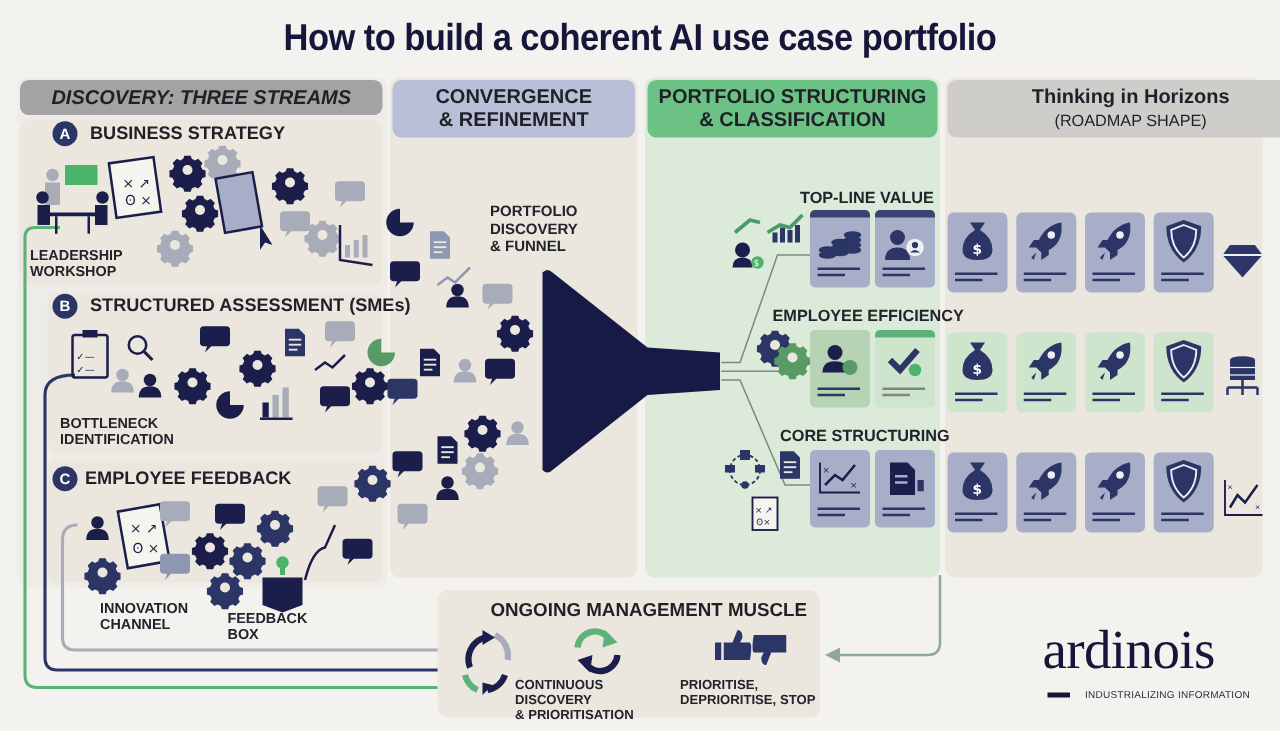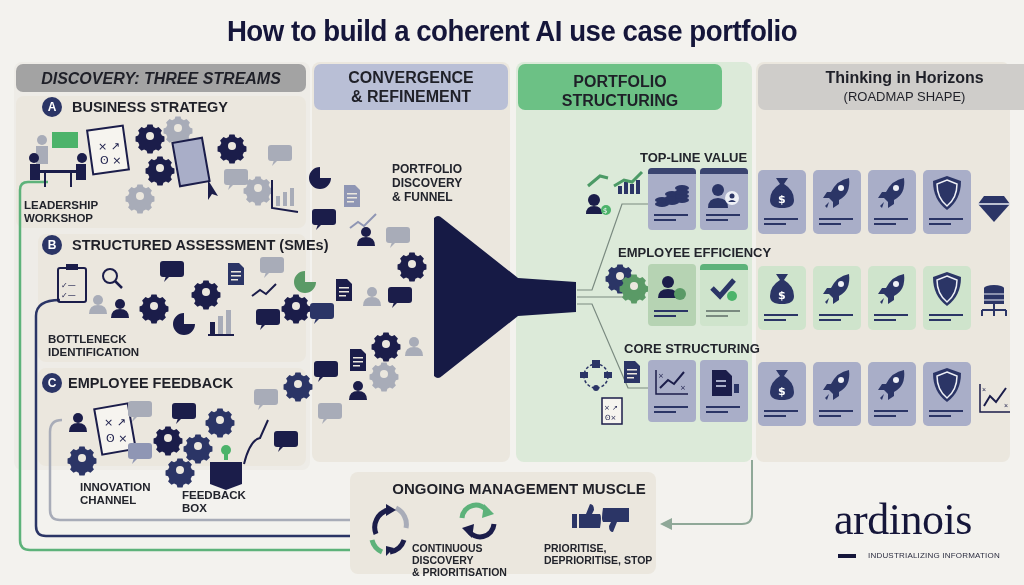--- a/index.html
+++ b/index.html
@@ -35,22 +35,23 @@
 <div class="abs col-bg" style="left:516px;top:62px;width:236px;height:400px;background:#dcead9;"></div>
 <div class="abs col-bg" style="left:756px;top:62px;width:254px;height:400px;background:#ebe7de;"></div>
 
 <div class="abs hdr" style="left:16px;top:64px;width:290px;height:28px;background:#a3a3a3;font-style:italic;">
   <span>DISCOVERY: THREE STREAMS</span>
 </div>
 <div class="abs hdr" style="left:314px;top:64px;width:194px;height:46px;background:#b9bfd6;">
   <span>CONVERGENCE</span>
   <span>&amp; REFINEMENT</span>
 </div>
-<div class="abs hdr" style="left:518px;top:64px;width:204px;height:46px;background:#6cc185;justify-content:flex-end;">
+<div class="abs hdr" style="left:518px;top:64px;width:232px;height:46px;background:#6cc185;">
   <span>PORTFOLIO STRUCTURING</span>
+  <span>&amp; CLASSIFICATION</span>
 </div>
 <div class="abs hdr" style="left:758px;top:64px;width:293px;height:46px;background:#cfcdca;">
   <span style="font-size:16px;">Thinking in Horizons</span>
   <span style="font-weight:normal;font-size:13px;">(ROADMAP SHAPE)</span>
 </div>
 
 <div class="abs stream" style="left:16px;top:96px;width:290px;height:132px;"></div>
 <div class="abs stream" style="left:38px;top:234px;width:268px;height:128px;"></div>
 <div class="abs stream" style="left:38px;top:368px;width:268px;height:98px;"></div>
 

